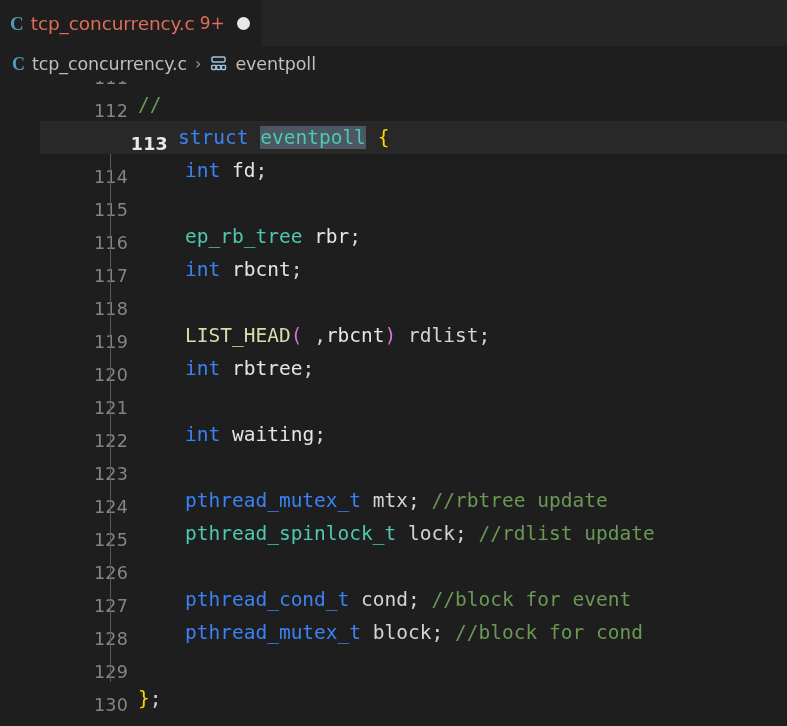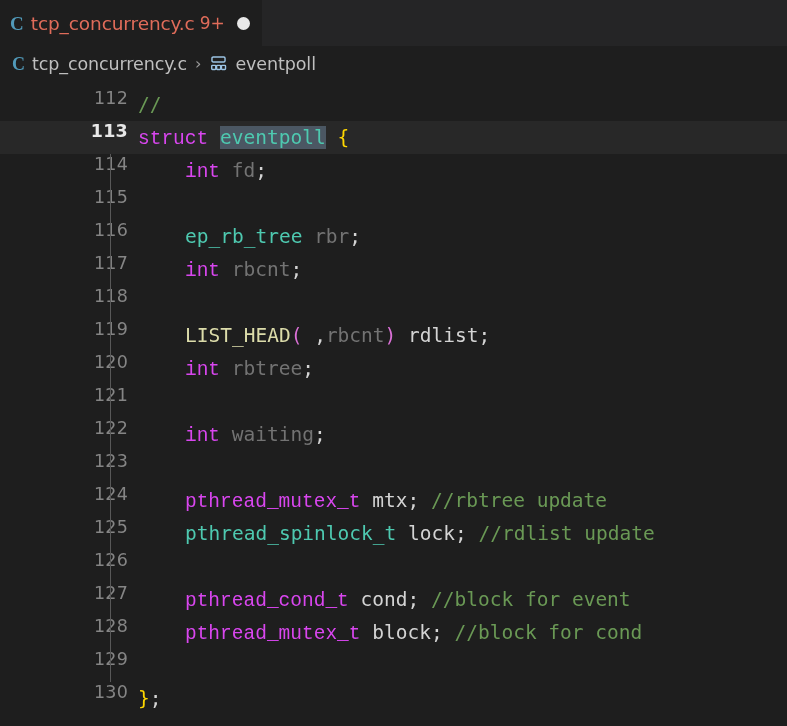--- a/index.html
+++ b/index.html
@@ -108,26 +108,27 @@
     overflow: hidden;
   }
   .code-scroll {
     position: absolute;
     top: -26px;           
     left: 0; right: 0;
   }
   .line {
     height: 33px;
     display: flex;
-    align-items: flex-start;
+    align-items: flex-end;
     position: relative;
     white-space: pre;
   }
   .line.active {
     background: #282828;
+    margin-left: 40px;
   }
   .ln {
     width: 128px;
     flex: 0 0 128px;
     text-align: right;
     padding-right: 0;
     box-sizing: border-box;
     color: #858585;
     font-family: "DejaVu Sans", sans-serif;
     font-size: 17.5px;
@@ -153,23 +154,23 @@
   .line .guide {
     position: absolute;
     left: 110px;
     top: 0;
     bottom: 0;
     width: 1px;
     background: #585858;
   }
 
   
-  .t-kw      { color: #d946ef; font-family: Liberation Mono, monospace; }   
+  .t-kw      { color: #3b82f6; }   
   .t-type    { color: #4ec9b0; }   
-  .t-var     { color: #737373; }   
+  .t-var     { color: #e5e5e5; }   
   .t-plain   { color: #d4d4d4; }   
   .t-fn      { color: #dcdcaa; }   
   .t-punct   { color: #d4d4d4; }
   .t-brace   { color: #ffd700; }   
   .t-paren   { color: #da70d6; }   
   .t-comment { color: #6a9955; }
   .sel       { background: #4b5763; }
 </style>
 </head>
 <body>

